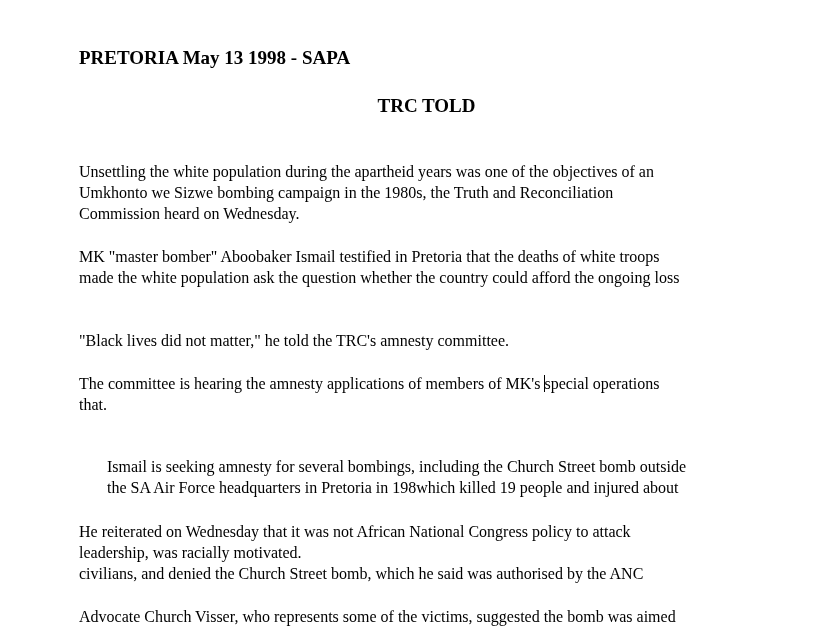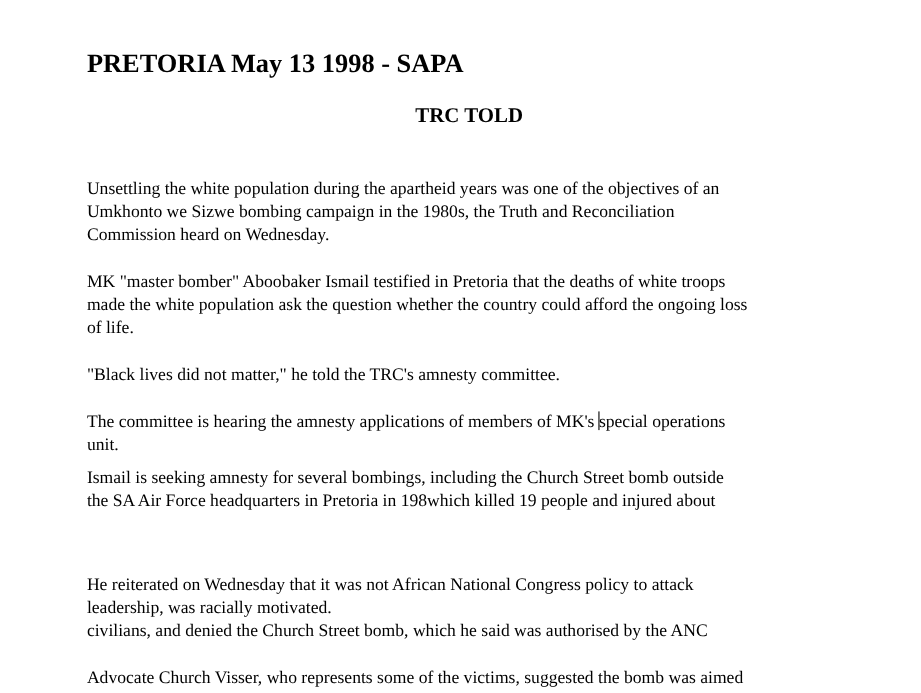--- a/index.html
+++ b/index.html
@@ -19,21 +19,21 @@
       position: absolute;
       left: 79px;
       top: 0;
       width: 700px;
     }
     .dateline {
       position: absolute;
       left: 0;
       top: 47px;
       font-weight: bold;
-      font-size: 24px;
+      font-size: 19px;
       line-height: 22px;
       white-space: nowrap;
     }
     .headline {
       position: absolute;
       left: 0;
       top: 95px;
       width: 695px;
       text-align: center;
       font-weight: bold;
@@ -71,33 +71,32 @@
 
   <div class="para" style="top:161px;">
     <span class="line">Unsettling the white population during the apartheid years was one of the objectives of an</span>
     <span class="line">Umkhonto we Sizwe bombing campaign in the 1980s, the Truth and Reconciliation</span>
     <span class="line">Commission heard on Wednesday.</span>
   </div>
 
   <div class="para" style="top:246px;">
     <span class="line">MK "master bomber" Aboobaker Ismail testified in Pretoria that the deaths of white troops</span>
     <span class="line">made the white population ask the question whether the country could afford the ongoing loss</span>
-    <span class="line">of life.</span>
   </div>
 
   <div class="para" style="top:330px;">
     <span class="line">"Black lives did not matter," he told the TRC's amnesty committee.</span>
   </div>
 
   <div class="para" style="top:373px;">
     <span class="line"><span>The committee is hearing the amnesty applications of members of MK's </span><span class="caret"></span><span>special operations</span></span>
-    <span class="line">unit.</span>
+    <span class="line">that.</span>
   </div>
 
-  <div class="para" style="top:424px;">
+  <div class="para" style="top:456px;margin-left:28px;">
     <span class="line">Ismail is seeking amnesty for several bombings, including the Church Street bomb outside</span>
     <span class="line">the SA Air Force headquarters in Pretoria in 198which killed 19 people and injured about</span>
   </div>
 
   <div class="para" style="top:521px;">
     <span class="line">He reiterated on Wednesday that it was not African National Congress policy to attack</span>
     <span class="line">leadership, was racially motivated.</span>
     <span class="line">civilians, and denied the Church Street bomb, which he said was authorised by the ANC</span>
   </div>
 

